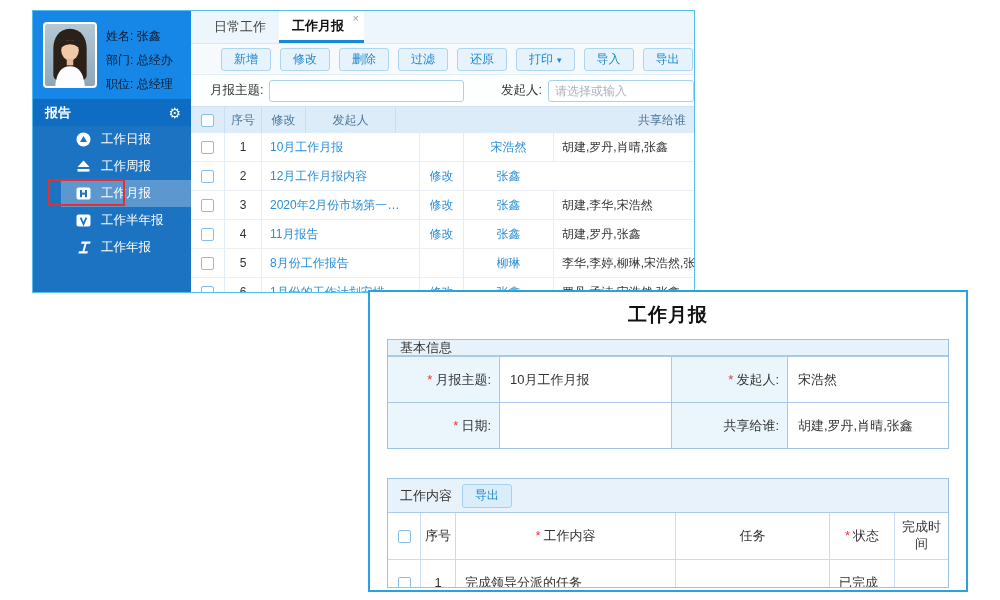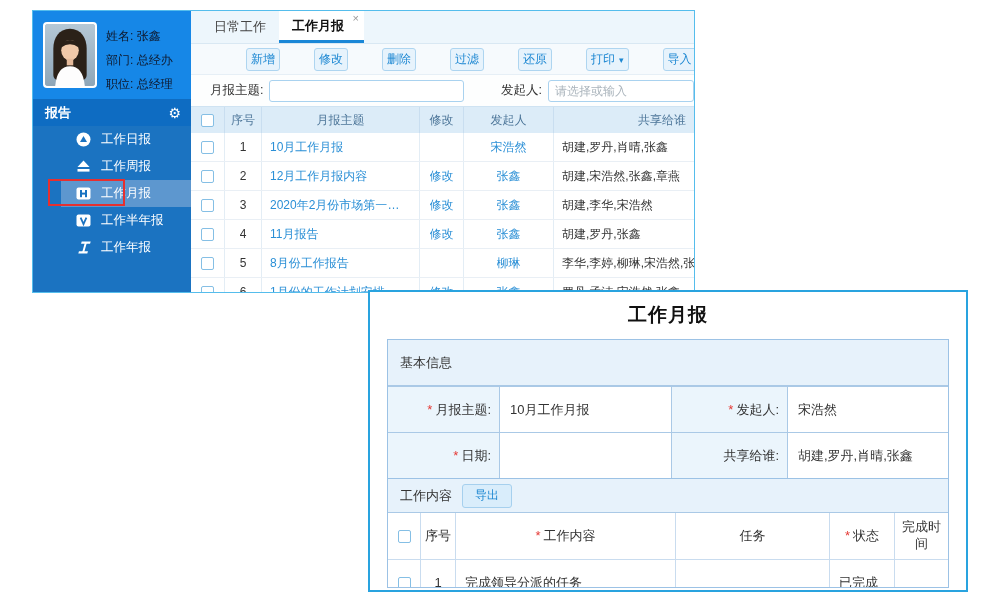--- a/index.html
+++ b/index.html
@@ -31,23 +31,23 @@
   
   .main { flex:1; display:flex; flex-direction:column; background:#fff; min-width:0; }
   .tabbar { height:33px; background:#edf6fc; border-bottom:1px solid #d9e8f3; display:flex;
             align-items:stretch; padding-left:10px; }
   .tab { padding:0 13px; line-height:32px; font-size:13px; color:#444; cursor:pointer; }
   .tab.active { position:relative; background:#fff; color:#111; font-weight:bold;
                 border-bottom:3px solid #1a87d7; line-height:30px; padding-right:20px; }
   .tclose { position:absolute; top:1px; right:5px; font-size:11px; color:#999; font-weight:normal; line-height:12px; }
   .toolbar { height:31px; background:#f6fafd; border-bottom:1px solid #e6eff6; display:flex;
              align-items:center; gap:9px; padding-left:30px; }
-  .toolbar button { height:23px; padding:0 4px; background:#e7f3fc; border:1px solid #aed5f0;
+  .toolbar button { height:23px; padding:0 12px; background:#e7f3fc; border:1px solid #aed5f0;
                     border-radius:3px; color:#1c87d2; font-size:12px; cursor:pointer;
-                    font-family:inherit; white-space:nowrap;margin-left:25px; }
+                    font-family:inherit; white-space:nowrap; }
   .toolbar .caret { font-size:9px; margin-left:4px; }
   .filterbar { height:31px; display:flex; align-items:center; font-size:12.5px; color:#333;
                background:#fdfefe; }
   .filterbar label { margin-left:19px; white-space:nowrap; }
   .filterbar .l2 { margin-left:37px; }
   .inp { height:22px; border:1px solid #a9d2ef; border-radius:3px; margin-left:6px;
          padding:0 6px; font-size:12px; font-family:inherit; color:#333; background:#fff; }
   .inp::placeholder { color:#aab4bc; }
   .w1 { width:205px; } .w2 { width:146px; }
 
@@ -72,21 +72,21 @@
   .checkbox { width:13px; height:13px; border:1px solid #85bfe5; border-radius:2px; background:#fff; cursor:pointer; }
 
   
   .dialog { position:absolute; left:368px; top:290px; width:600px; height:302px;
             background:#fff; border:2px solid #29a3df; z-index:10; overflow:hidden; }
   .dtitle { text-align:center; padding-top:10px; font-size:19px; font-weight:bold; color:#111;
             letter-spacing:1px; }
   .dbox { position:absolute; left:17px; width:562px; border:1px solid #9cc2e5; background:#fff; }
   .dbox.basic { top:47px; }
   .dbox.content { top:186px; height:110px; overflow:hidden; }
-  .dbar { height:46px; background:#e7f2fb; border-bottom:1px solid #aac9e6; display:flex;
+  .dbar { height:16px; background:#e7f2fb; border-bottom:1px solid #aac9e6; display:flex;
           align-items:center; padding-left:12px; font-size:13px; color:#333; }
   .dbox.content .dbar { height:34px; }
   .export { height:24px; padding:0 12px; margin-left:10px; background:#d9edfb;
             border:1px solid #a6d0ee; border-radius:3px; color:#1c87d2; font-size:12px;
             cursor:pointer; font-family:inherit; }
   .frow { display:flex; height:46px; border-top:1px solid #aac9e6; font-size:13px; }
   .frow:first-of-type { border-top:none; }
   .fcell { display:flex; align-items:center; border-left:1px solid #aac9e6; overflow:hidden; white-space:nowrap; }
   .fcell:first-child { border-left:none; }
   .fcell.lab { background:#ebf5fc; justify-content:flex-end; padding-right:8px; color:#333; }
@@ -228,21 +228,20 @@
       <label class="l2">发起人:</label>
       <input class="inp w2" placeholder="请选择或输入" style="">
     </div>
 
     <div class="grid">
       <div class="ghead">
         <div class="c cb">
             <div class="checkbox"></div>
           </div>
         <div class="c cidx">序号</div>
-        <div class="c ctopic">月报主题</div>
         <div class="c cmod">修改</div>
         <div class="c cini">发起人</div>
         <div class="c cshare">共享给谁</div>
       </div>
 
       <div class="grow">
         <div class="c cb">
             <div class="checkbox"></div>
           </div>
         <div class="c cidx">1</div>
@@ -264,21 +263,20 @@
         <div class="c cidx">2</div>
         <div class="c ctopic">
             <span class="link">12月工作月报内容</span>
           </div>
         <div class="c cmod">
             <span class="link">修改</span>
           </div>
         <div class="c cini">
             <span class="link">张鑫</span>
           </div>
-        <div class="c cshare">胡建,宋浩然,张鑫,章燕</div>
       </div>
       <div class="grow">
         <div class="c cb">
             <div class="checkbox"></div>
           </div>
         <div class="c cidx">3</div>
         <div class="c ctopic">
             <span class="link">2020年2月份市场第一步财务...</span>
           </div>
         <div class="c cmod">

